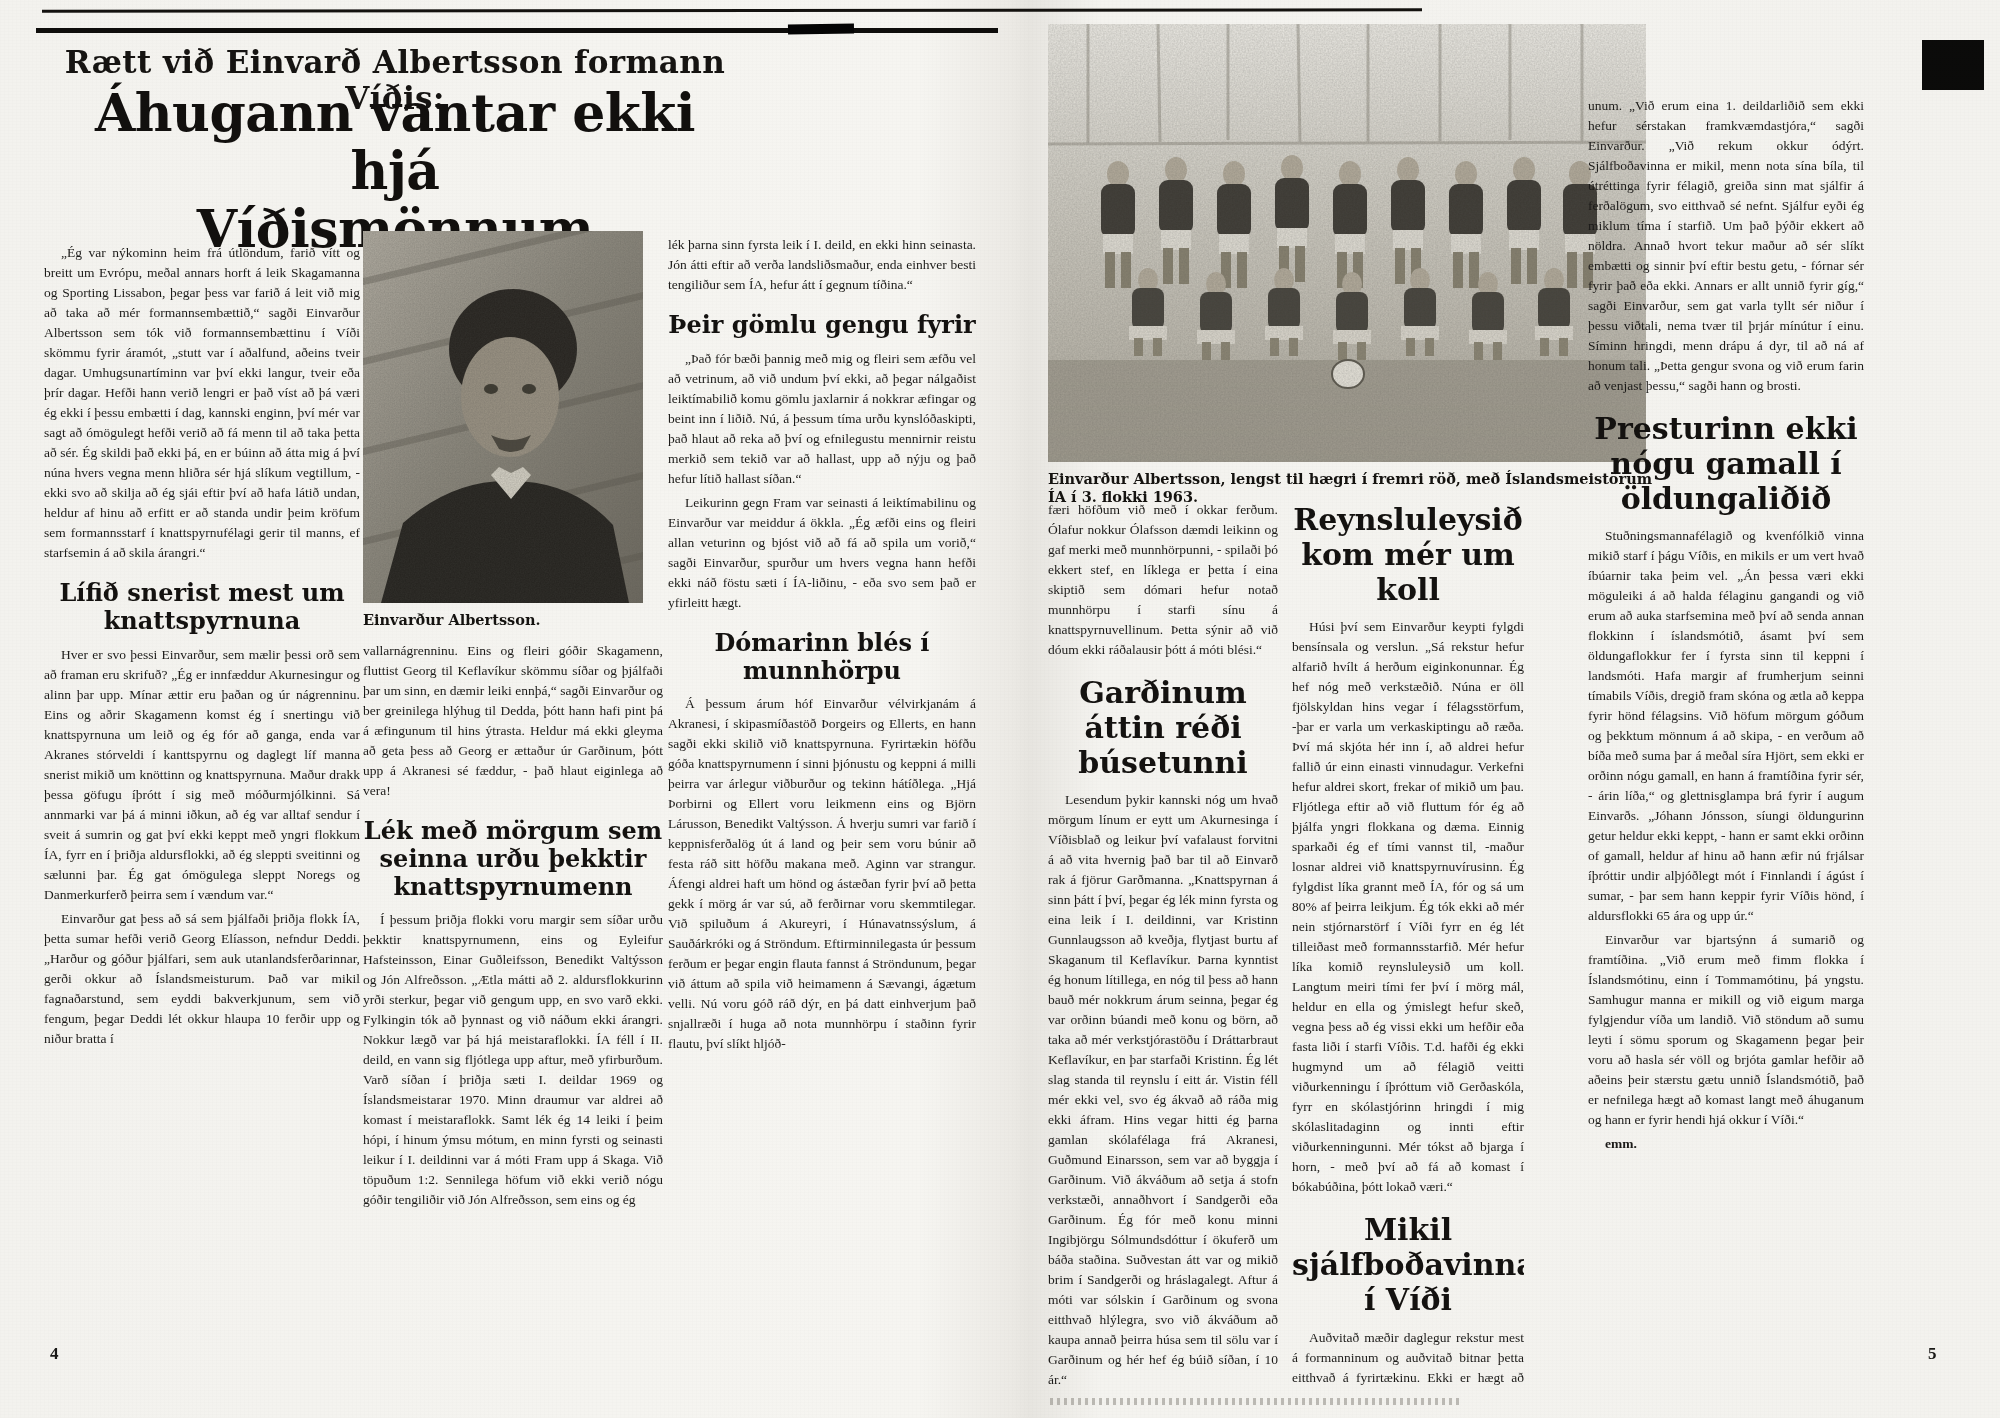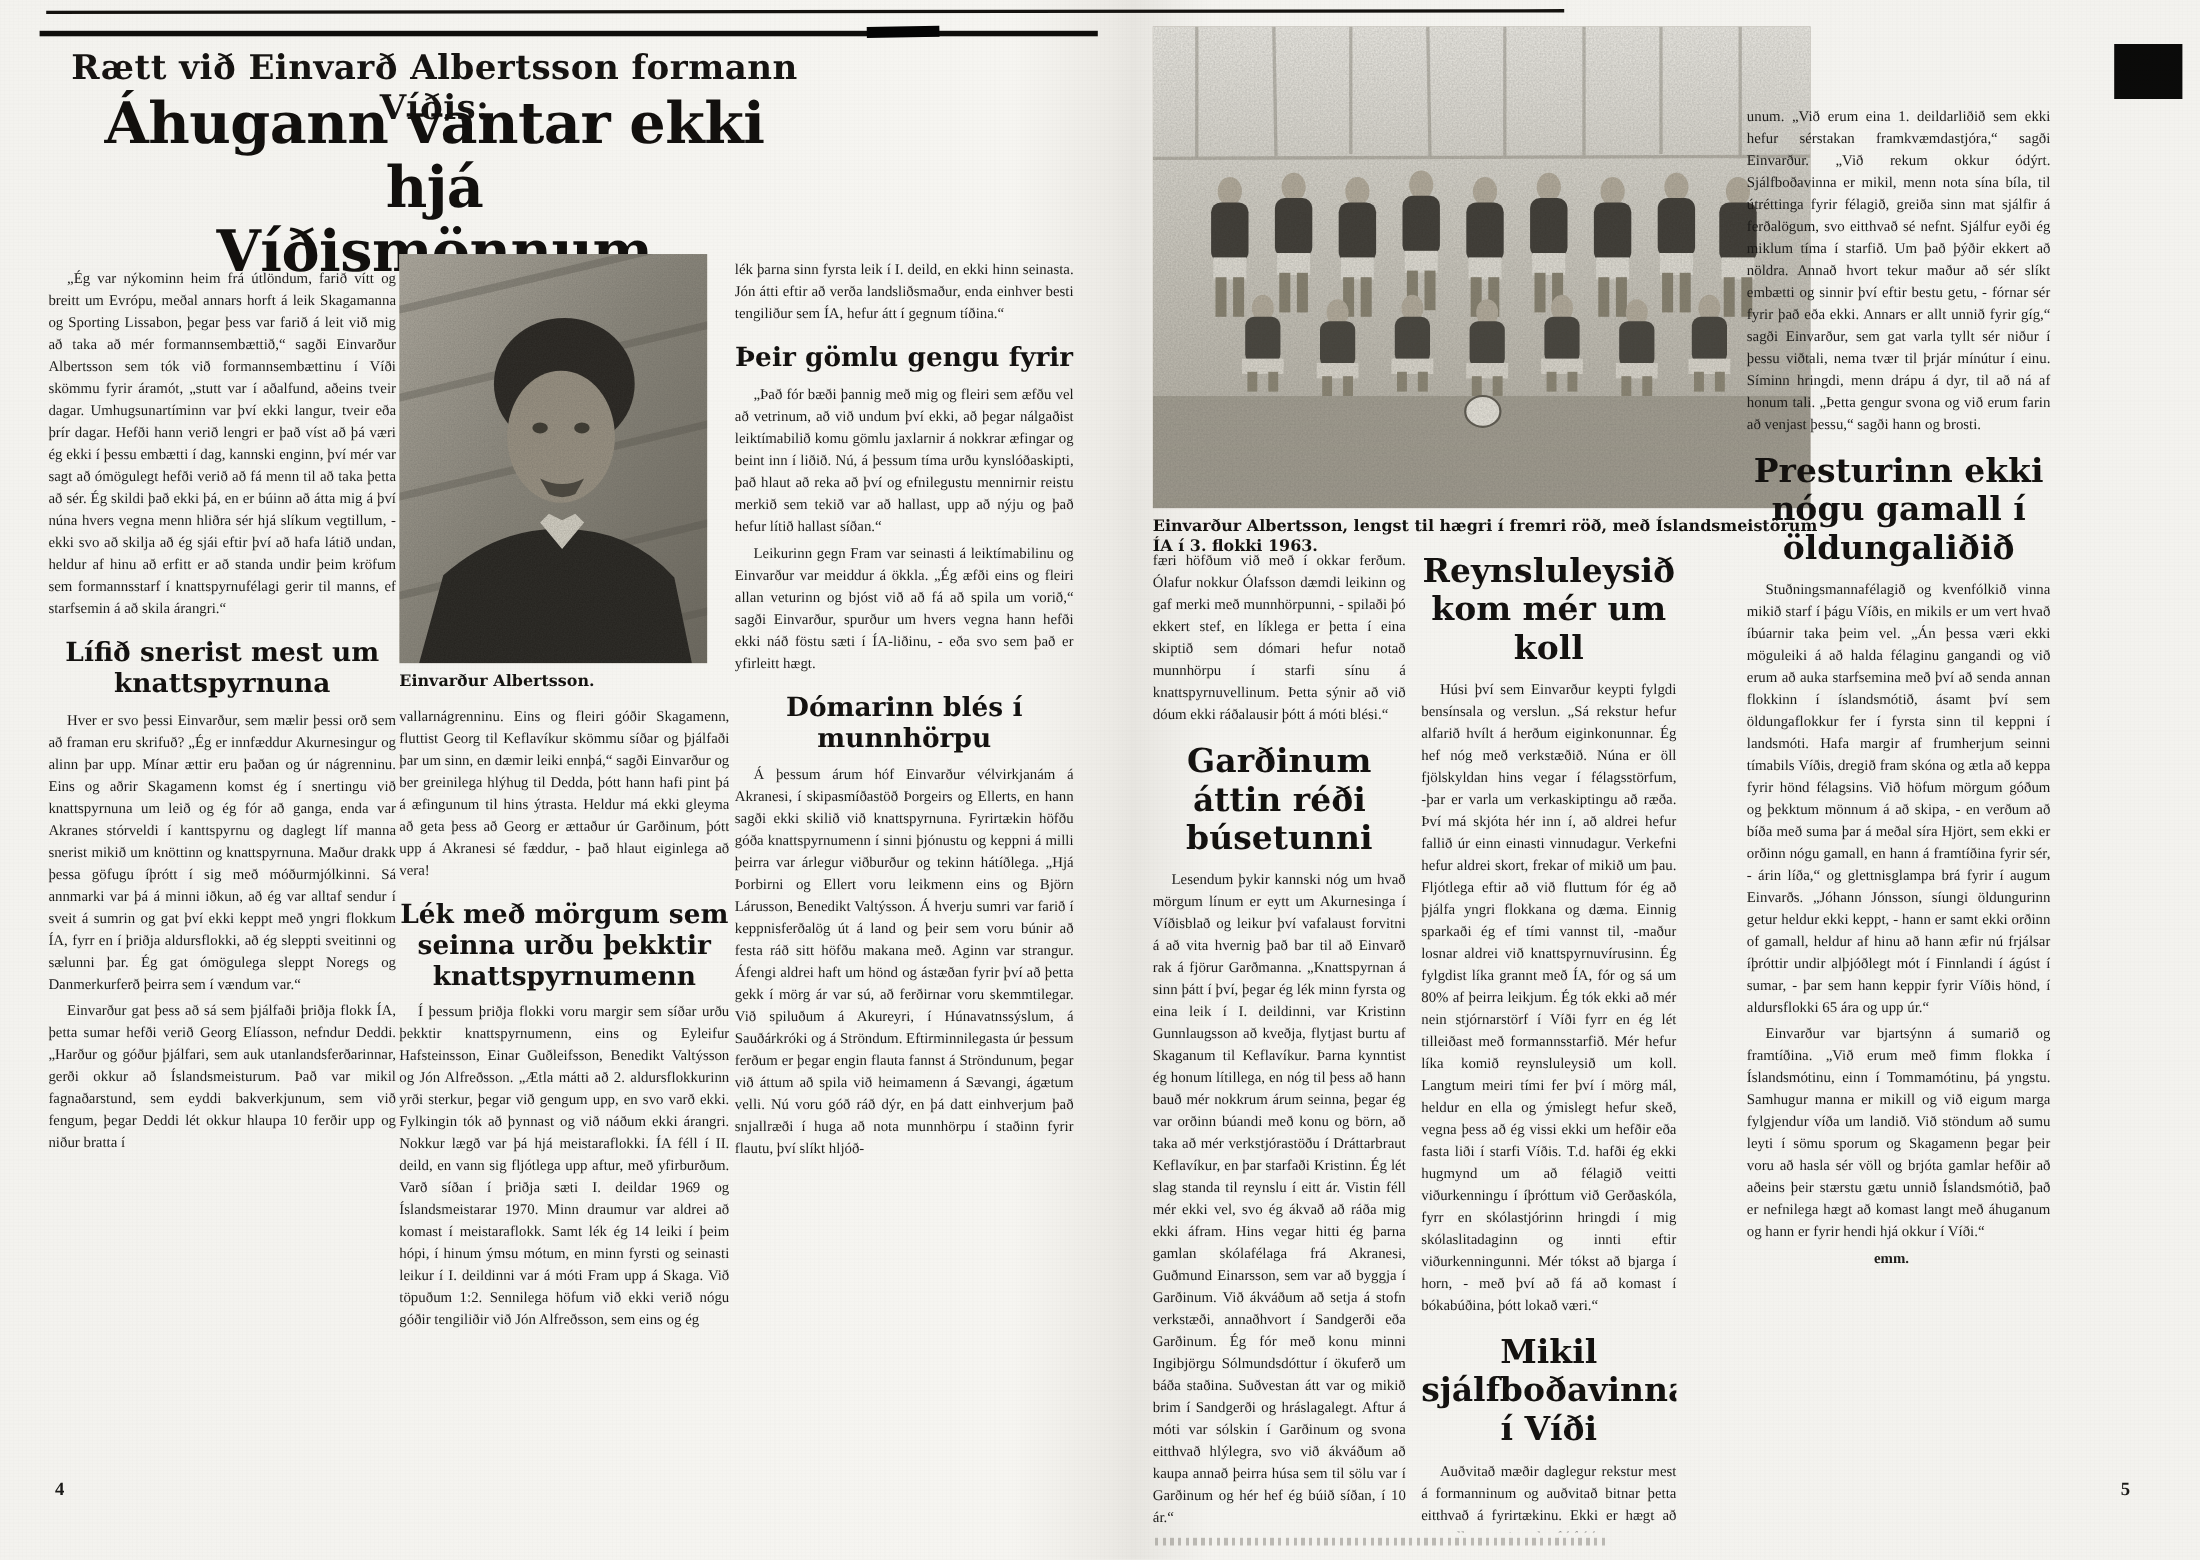--- a/index.html
+++ b/index.html
@@ -46,21 +46,21 @@
     font-family:"DejaVu Serif",serif;font-weight:bold;text-align:center;
     font-size:24px;line-height:1.16;margin:16px 0 10px;text-indent:0;color:#141210;
   }
   .subhead.rp{font-size:30px;}
   .caption{
     position:absolute;font-weight:bold;font-size:14.5px;line-height:1.25;
     font-family:"DejaVu Serif",serif;color:#151310;
   }
   .photo-frame{position:absolute;overflow:hidden;background:#b9b5ab;}
   .pagenum{position:absolute;font-size:17px;font-weight:600;color:#1a1917;}
-  .sig{text-align:center;padding-right:30px;text-indent:0;font-weight:600;}
+  .sig{text-align:left;padding-right:30px;text-indent:0;font-weight:600;}
 </style>
 </head>
 <body>
 
 <div class="spread-shade"></div>
 
 <div class="topline"></div>
 <div class="leftrule"></div>
 <div class="leftrule-blob"></div>
 <div class="corner-black"></div>

